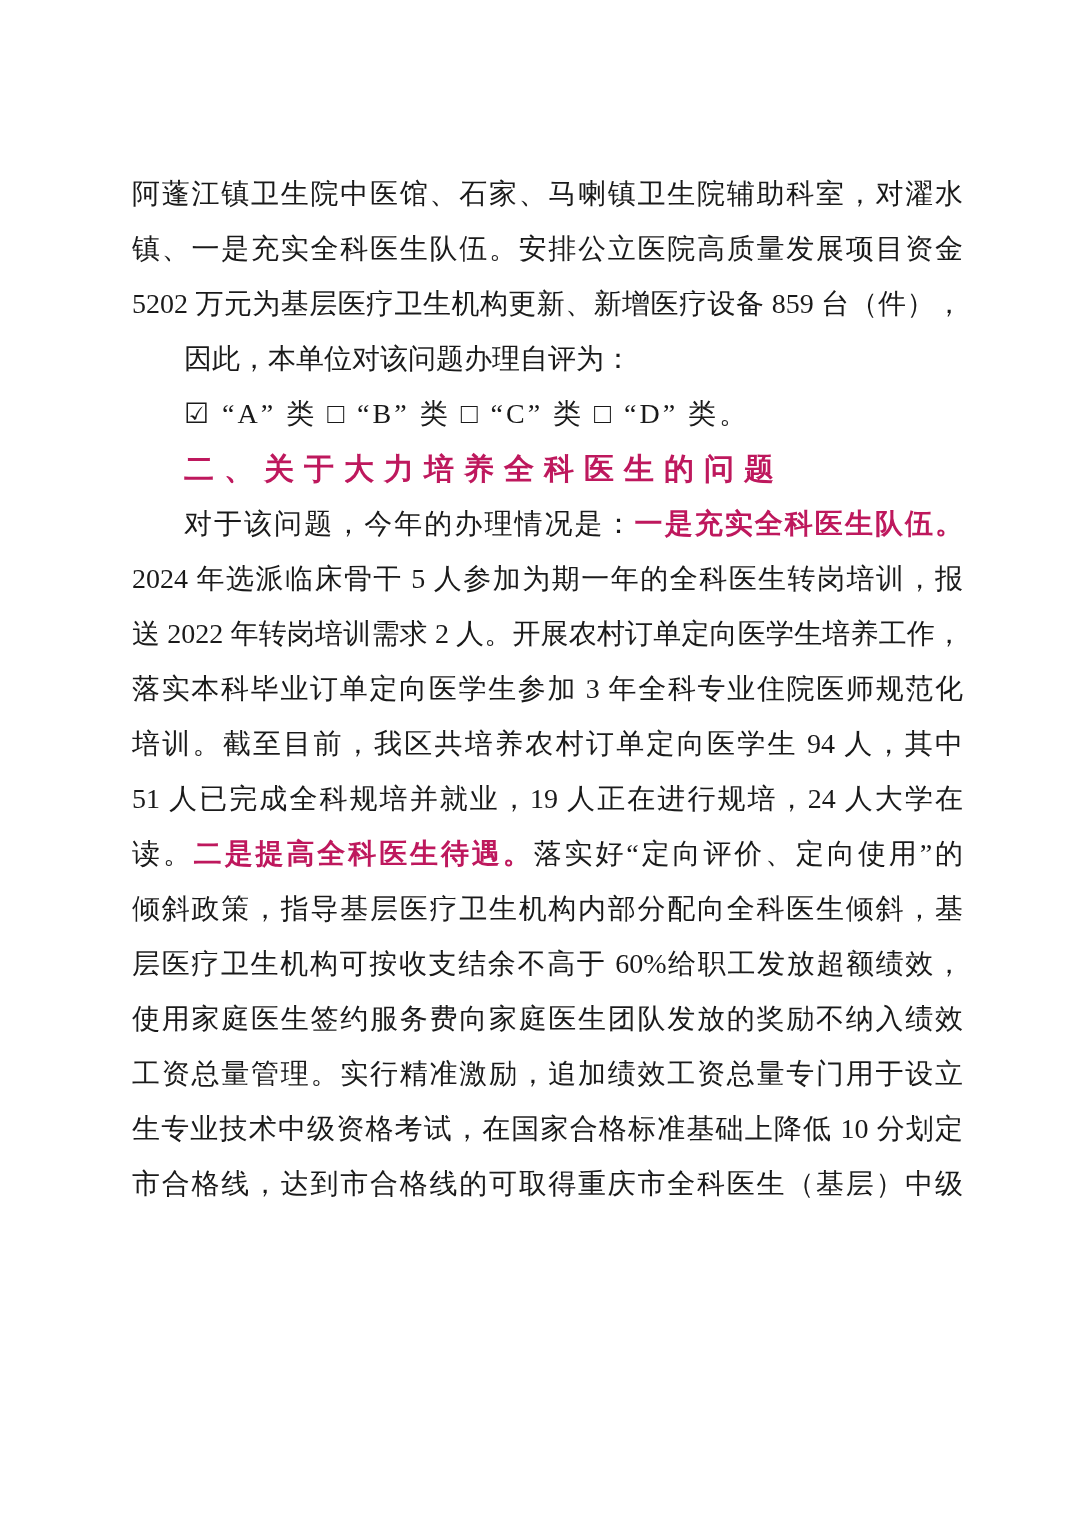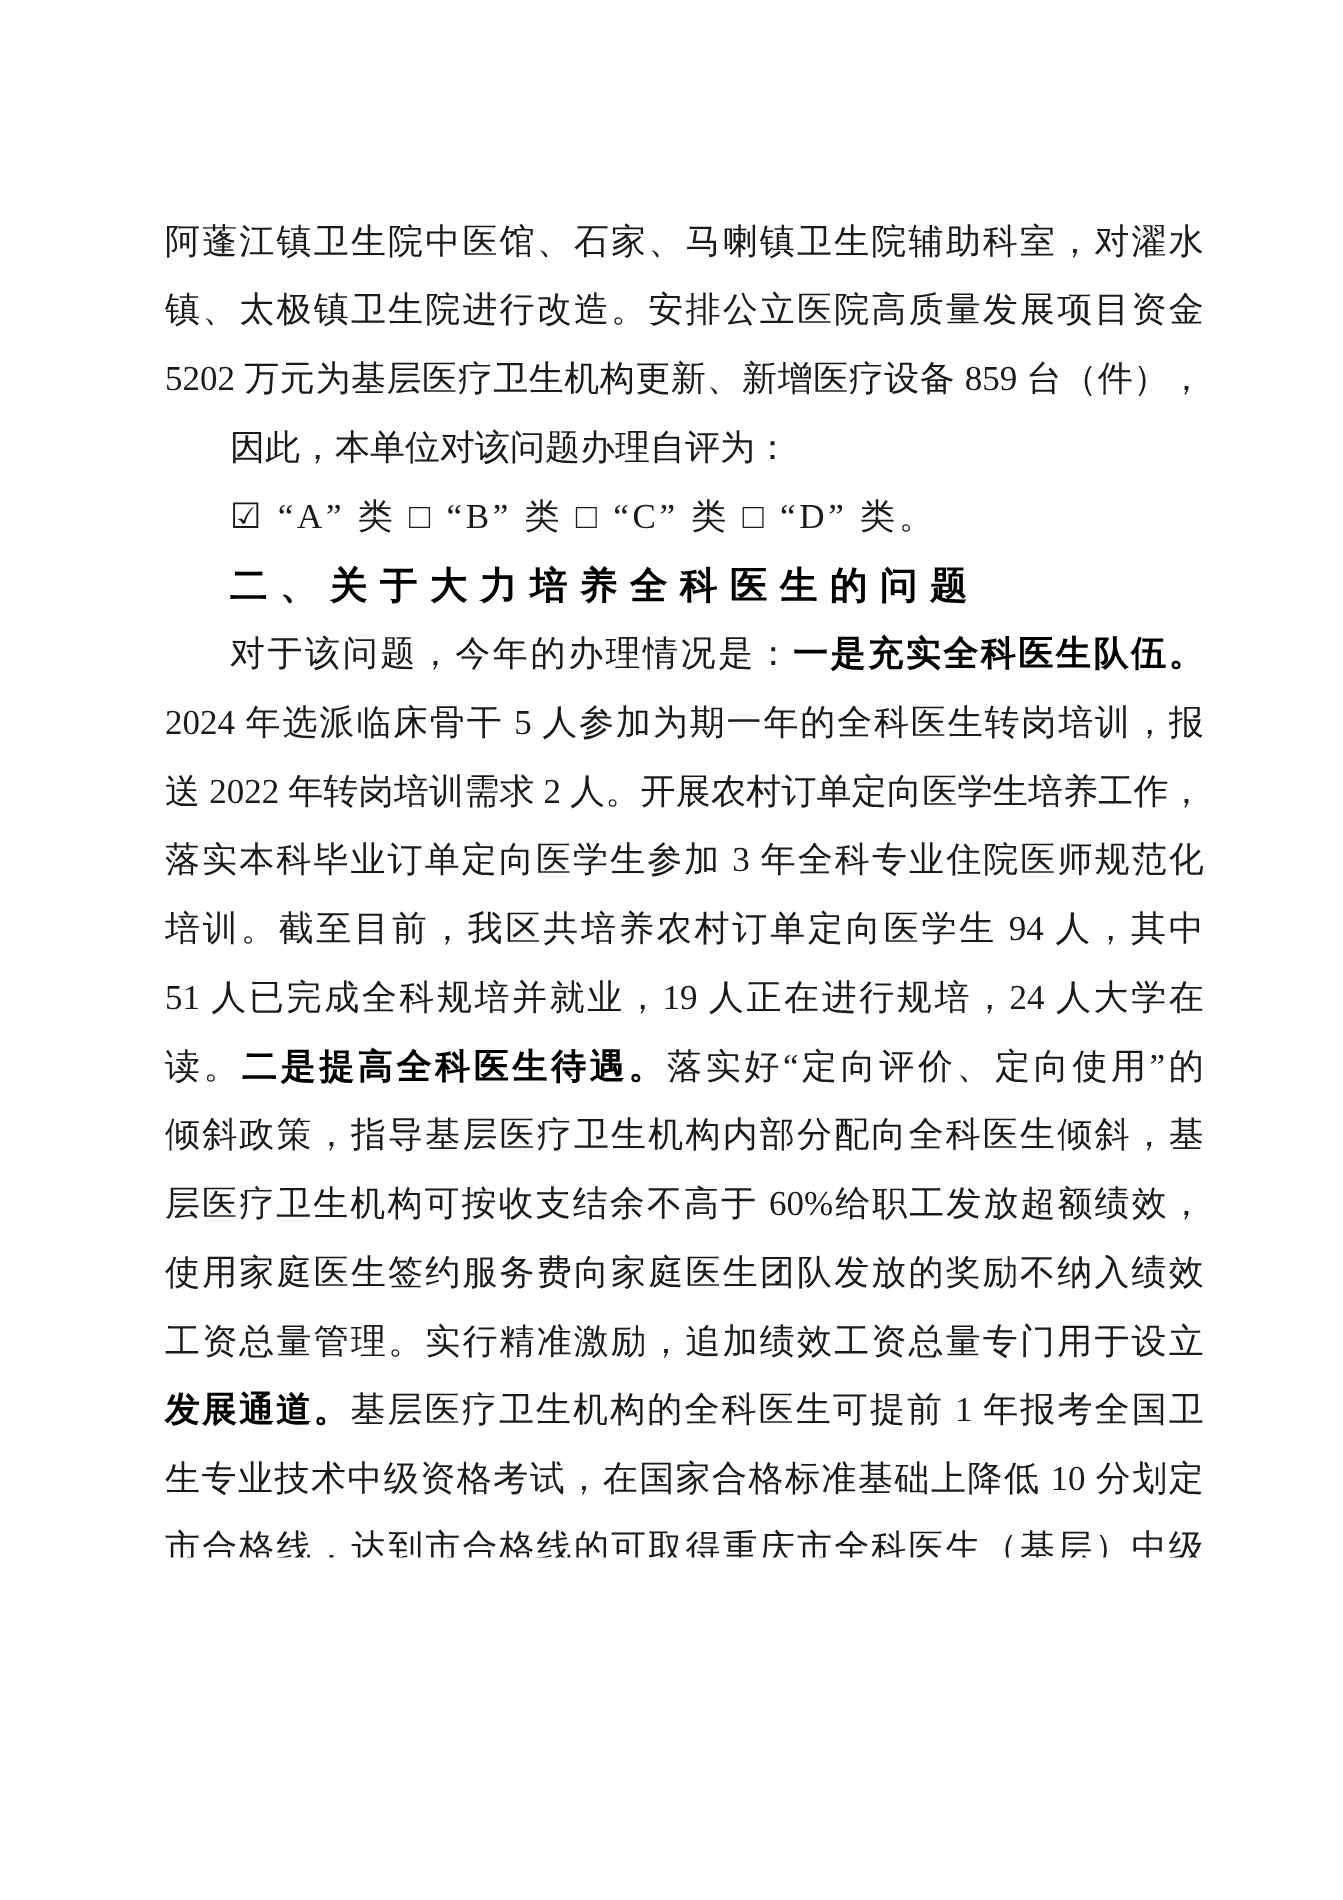--- a/index.html
+++ b/index.html
@@ -26,21 +26,21 @@
     line-height: 55px;
     white-space: normal;
     overflow: visible;
   }
   .line.j {
     text-align: justify;
     text-align-last: justify;
     text-justify: inter-character;
   }
   .line.indent { text-indent: 52px; }
-  .line .b { font-weight: 700; color: #000000; }
+  .line .b { font-weight: 700; color: #be185d; }
   .line.heading {
     font-family: "Liberation Sans", "DejaVu Sans", sans-serif;
     font-weight: 700;
     font-size: 30px;
     letter-spacing: 10px;
     color: #000000;
   }
   .line.ls { letter-spacing: 3px; }
   .footer {
     position: absolute;
@@ -54,34 +54,33 @@
     color: #1a1a1a;
     line-height: 55px;
   }
 </style>
 </head>
 <body>
 
 <div class="page">
   <div class="doc" id="doc">
       <div class="line j"><span>阿蓬江镇卫生院中医馆、石家、马喇镇卫生院辅助科室，对濯水</span></div>
-      <div class="line j"><span>镇、太极镇卫生院进行改造。安排公立医院高质量发展项目资金</span></div>
+      <div class="line j"><span>镇、一是充实全科医生队伍。安排公立医院高质量发展项目资金</span></div>
       <div class="line j"><span>5202 万元为基层医疗卫生机构更新、新增医疗设备 859 台（件），</span></div>
       <div class="line indent"><span>因此，本单位对该问题办理自评为：</span></div>
       <div class="line indent ls"><span>☑</span><span> “A” 类 </span><span>□</span><span> “B” 类 </span><span>□</span><span> “C” 类 </span><span>□</span><span> “D” 类。</span></div>
       <div class="line indent heading"><span class="b">二、关于大力培养全科医生的问题</span></div>
       <div class="line j indent"><span>对于该问题，今年的办理情况是：</span><span class="b">一是充实全科医生队伍。</span></div>
       <div class="line j"><span>2024 年选派临床骨干 5 人参加为期一年的全科医生转岗培训，报</span></div>
       <div class="line j"><span>送 2022 年转岗培训需求 2 人。开展农村订单定向医学生培养工作，</span></div>
       <div class="line j"><span>落实本科毕业订单定向医学生参加 3 年全科专业住院医师规范化</span></div>
       <div class="line j"><span>培训。截至目前，我区共培养农村订单定向医学生 94 人，其中</span></div>
       <div class="line j"><span>51 人已完成全科规培并就业，19 人正在进行规培，24 人大学在</span></div>
       <div class="line j"><span>读。</span><span class="b">二是提高全科医生待遇。</span><span>落实好“定向评价、定向使用”的</span></div>
       <div class="line j"><span>倾斜政策，指导基层医疗卫生机构内部分配向全科医生倾斜，基</span></div>
       <div class="line j"><span>层医疗卫生机构可按收支结余不高于 60%给职工发放超额绩效，</span></div>
       <div class="line j"><span>使用家庭医生签约服务费向家庭医生团队发放的奖励不纳入绩效</span></div>
       <div class="line j"><span>工资总量管理。实行精准激励，追加绩效工资总量专门用于设立</span></div>
-      <div class="line j"><span class="b">发展通道。</span><span>基层医疗卫生机构的全科医生可提前 1 年报考全国卫</span></div>
       <div class="line j"><span>生专业技术中级资格考试，在国家合格标准基础上降低 10 分划定</span></div>
       <div class="line j"><span>市合格线，达到市合格线的可取得重庆市全科医生（基层）中级</span></div>
     </div>
   <div class="footer">— 2 —</div>
 </div>
 
 </body></html>

